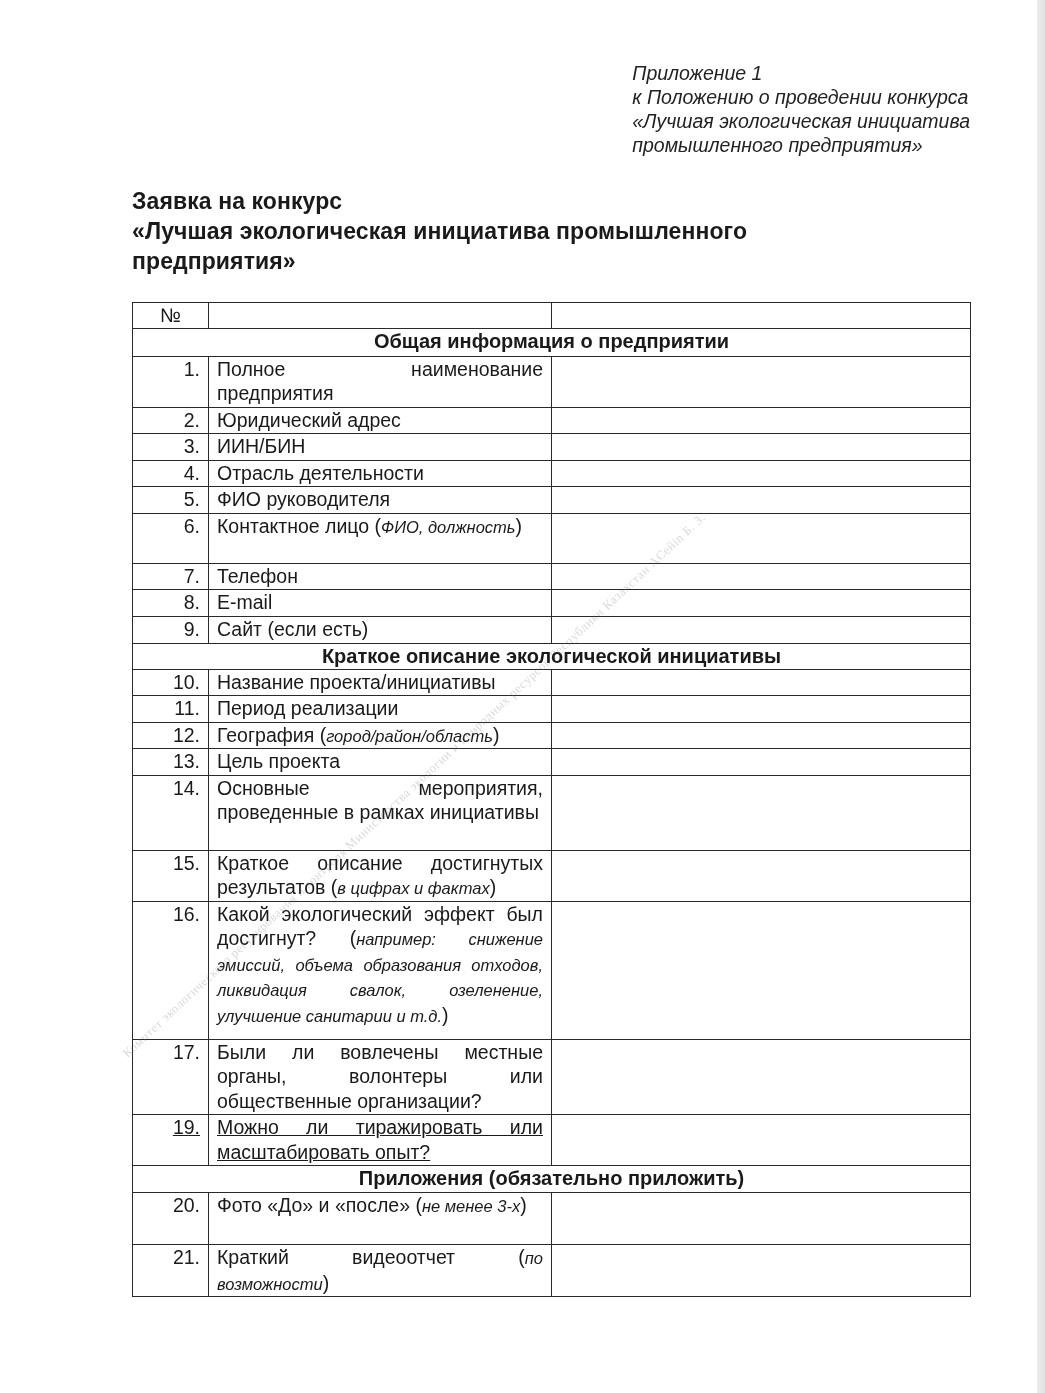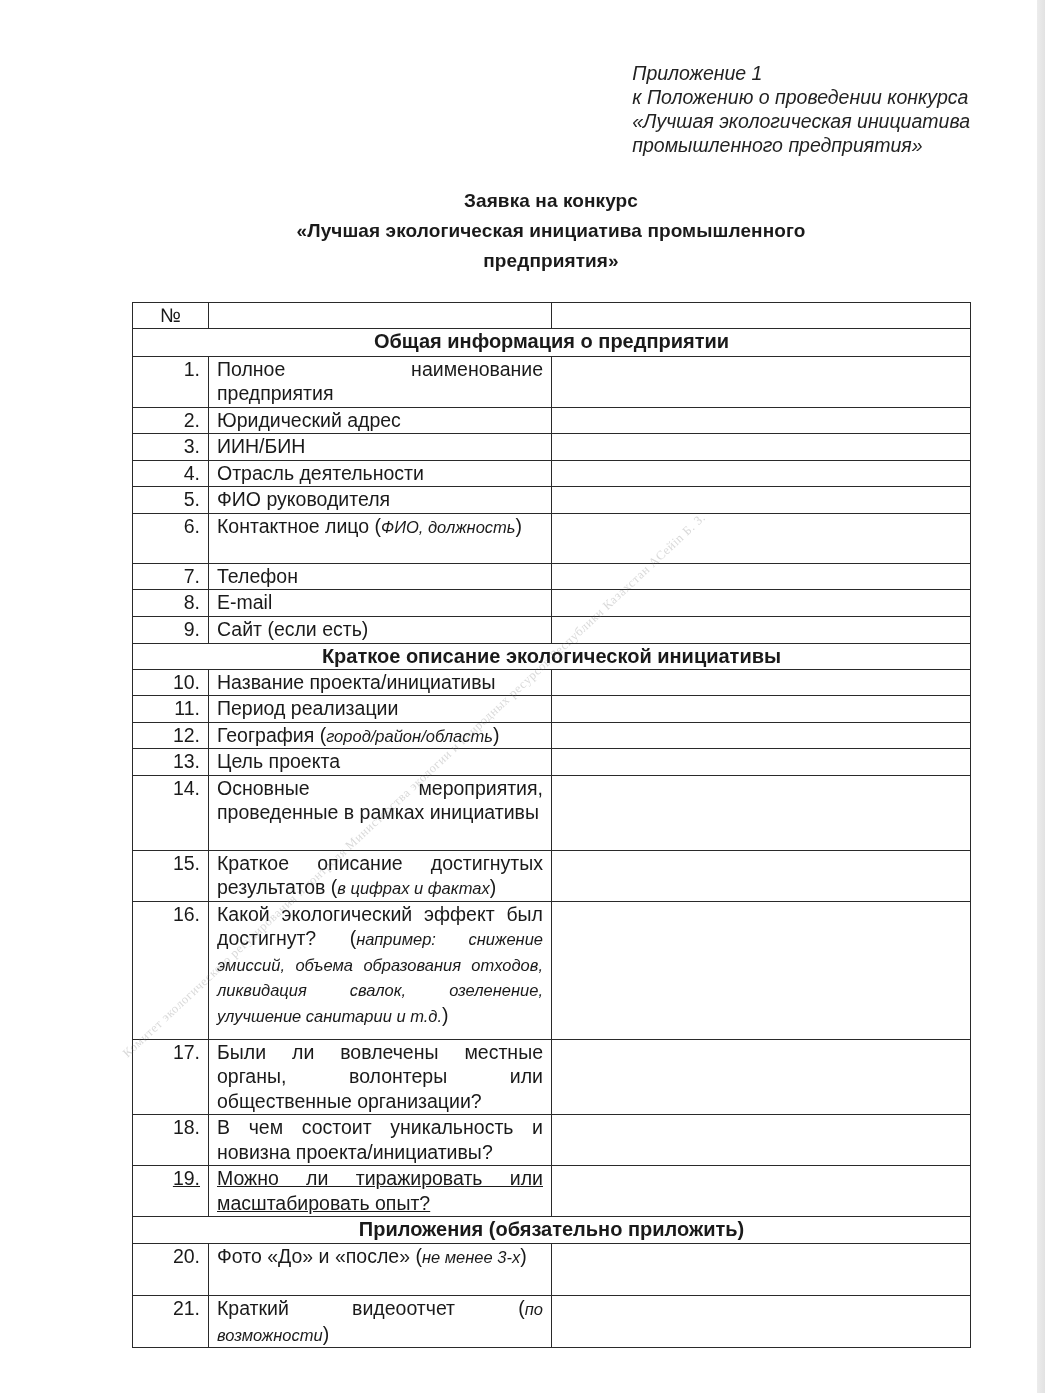--- a/index.html
+++ b/index.html
@@ -11,22 +11,22 @@
     }
     .right-strip {
       position: absolute; left: 1037px; top: 0; width: 8px; height: 1393px;
       background: linear-gradient(to right, #ececec, #e2e2e2);
     }
     .appendix {
       position: absolute; right: 75px; top: 61px; text-align: left;
       font-style: italic; font-size: 19.5px; line-height: 24px; color: #222;
     }
     .doc-title {
-      position: absolute; left: 132px; width: 838px; top: 186px; text-align: center;
-      font-weight: bold; font-size: 19px; line-height: 30px; color: #1a1a1a;
+      position: absolute; left: 132px; width: 838px; top: 186px; 
+      font-weight: bold; font-size: 23px; line-height: 30px; color: #1a1a1a;
       letter-spacing: 0.1px;
     }
     .doc-title div { white-space: nowrap; }
     table.form {
       position: absolute; left: 132px; top: 302px; width: 838px;
       border-collapse: collapse; table-layout: fixed;
       font-size: 19.5px; line-height: 24.5px;
     }
     table.form td {
       border: 1.5px solid #2a2a2a; padding: 0 8px; vertical-align: top;
@@ -164,25 +164,20 @@
       <tr style="height: 138px;">
         <td class="num">16.</td>
         <td class="q"><span>Какой экологический эффект был достигнут? (</span><span class="it">например: снижение эмиссий, объема образования отходов, ликвидация свалок, озеленение, улучшение санитарии и т.д.</span><span>)</span></td>
         <td class="ans"></td>
       </tr>
       <tr style="height: 74px;">
         <td class="num">17.</td>
         <td class="q"><span>Были ли вовлечены местные органы, волонтеры или общественные организации?</span><span class="it"></span><span></span></td>
         <td class="ans"></td>
       </tr>
-      <tr style="height: 50px;">
-        <td class="num">18.</td>
-        <td class="q"><span>В чем состоит уникальность и новизна проекта/инициативы?</span><span class="it"></span><span></span></td>
-        <td class="ans"></td>
-      </tr>
       <tr style="height: 49px; text-decoration: underline;">
         <td class="num">19.</td>
         <td class="q"><span>Можно ли тиражировать или масштабировать опыт?</span><span class="it"></span><span></span></td>
         <td class="ans"></td>
       </tr>
       <tr style="height: 27px;">
         <td colspan="3" class="section">Приложения (обязательно приложить)</td>
       </tr>
       <tr style="height: 52px;">
         <td class="num">20.</td>

